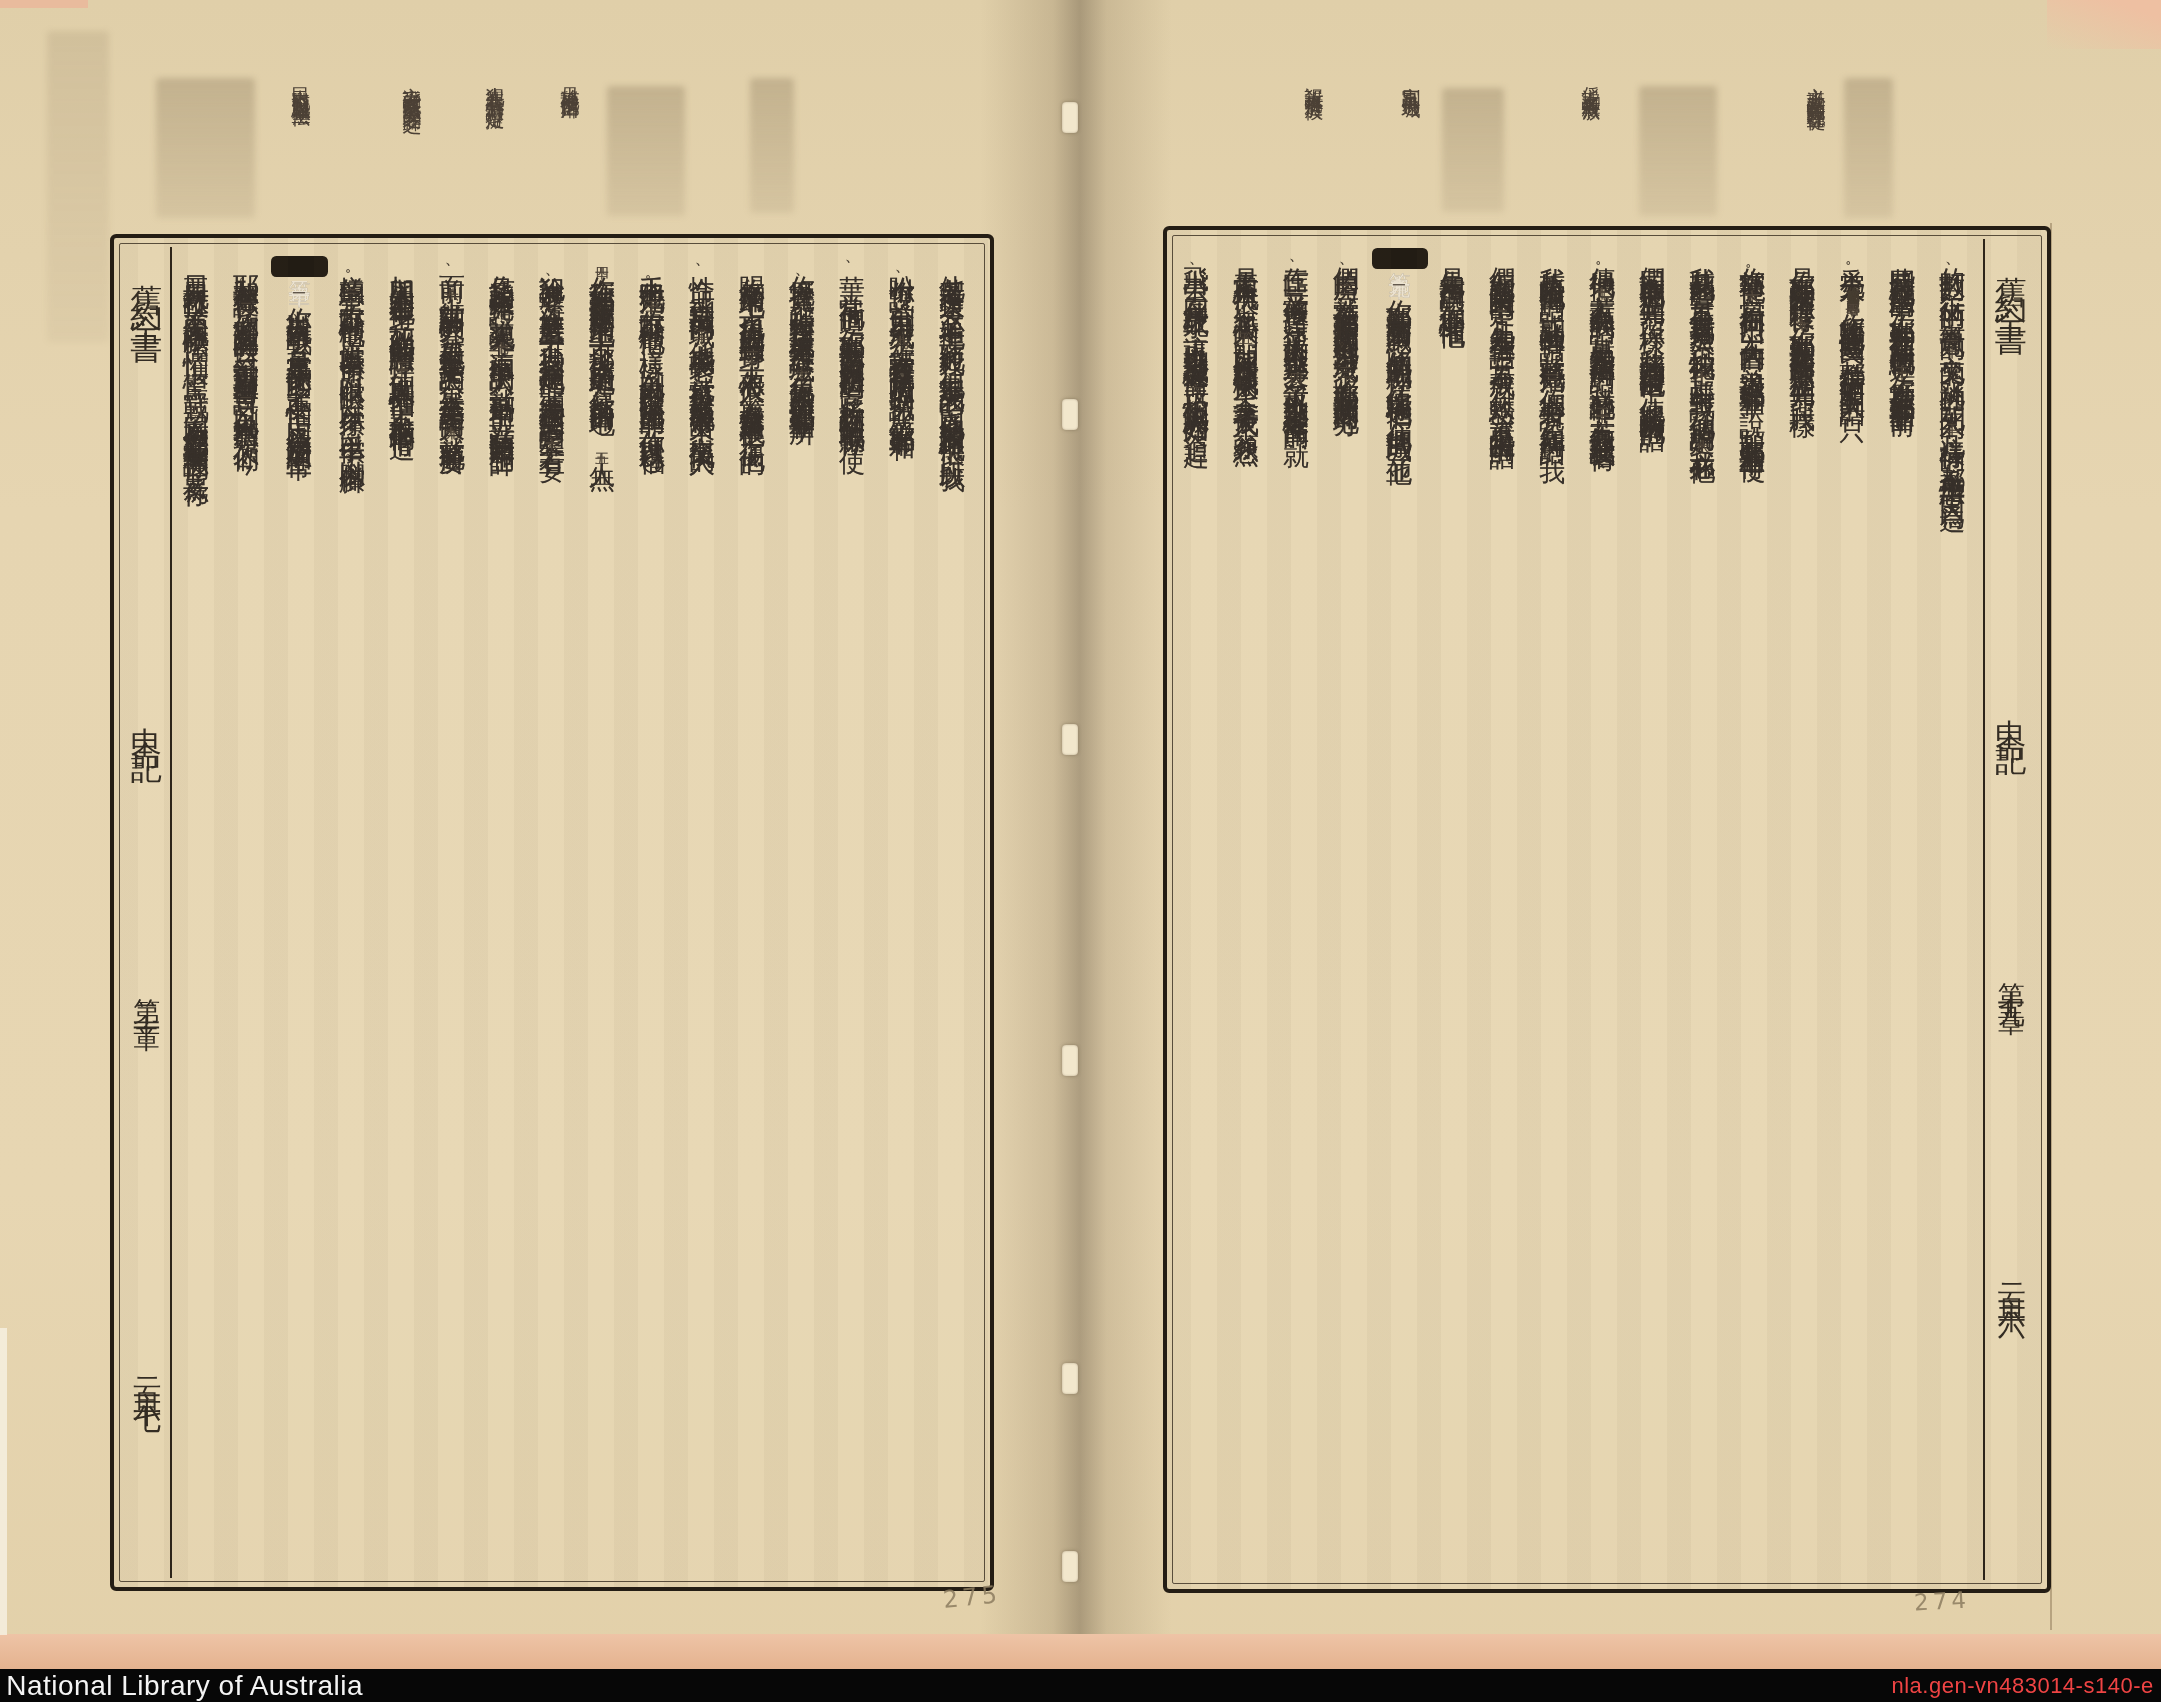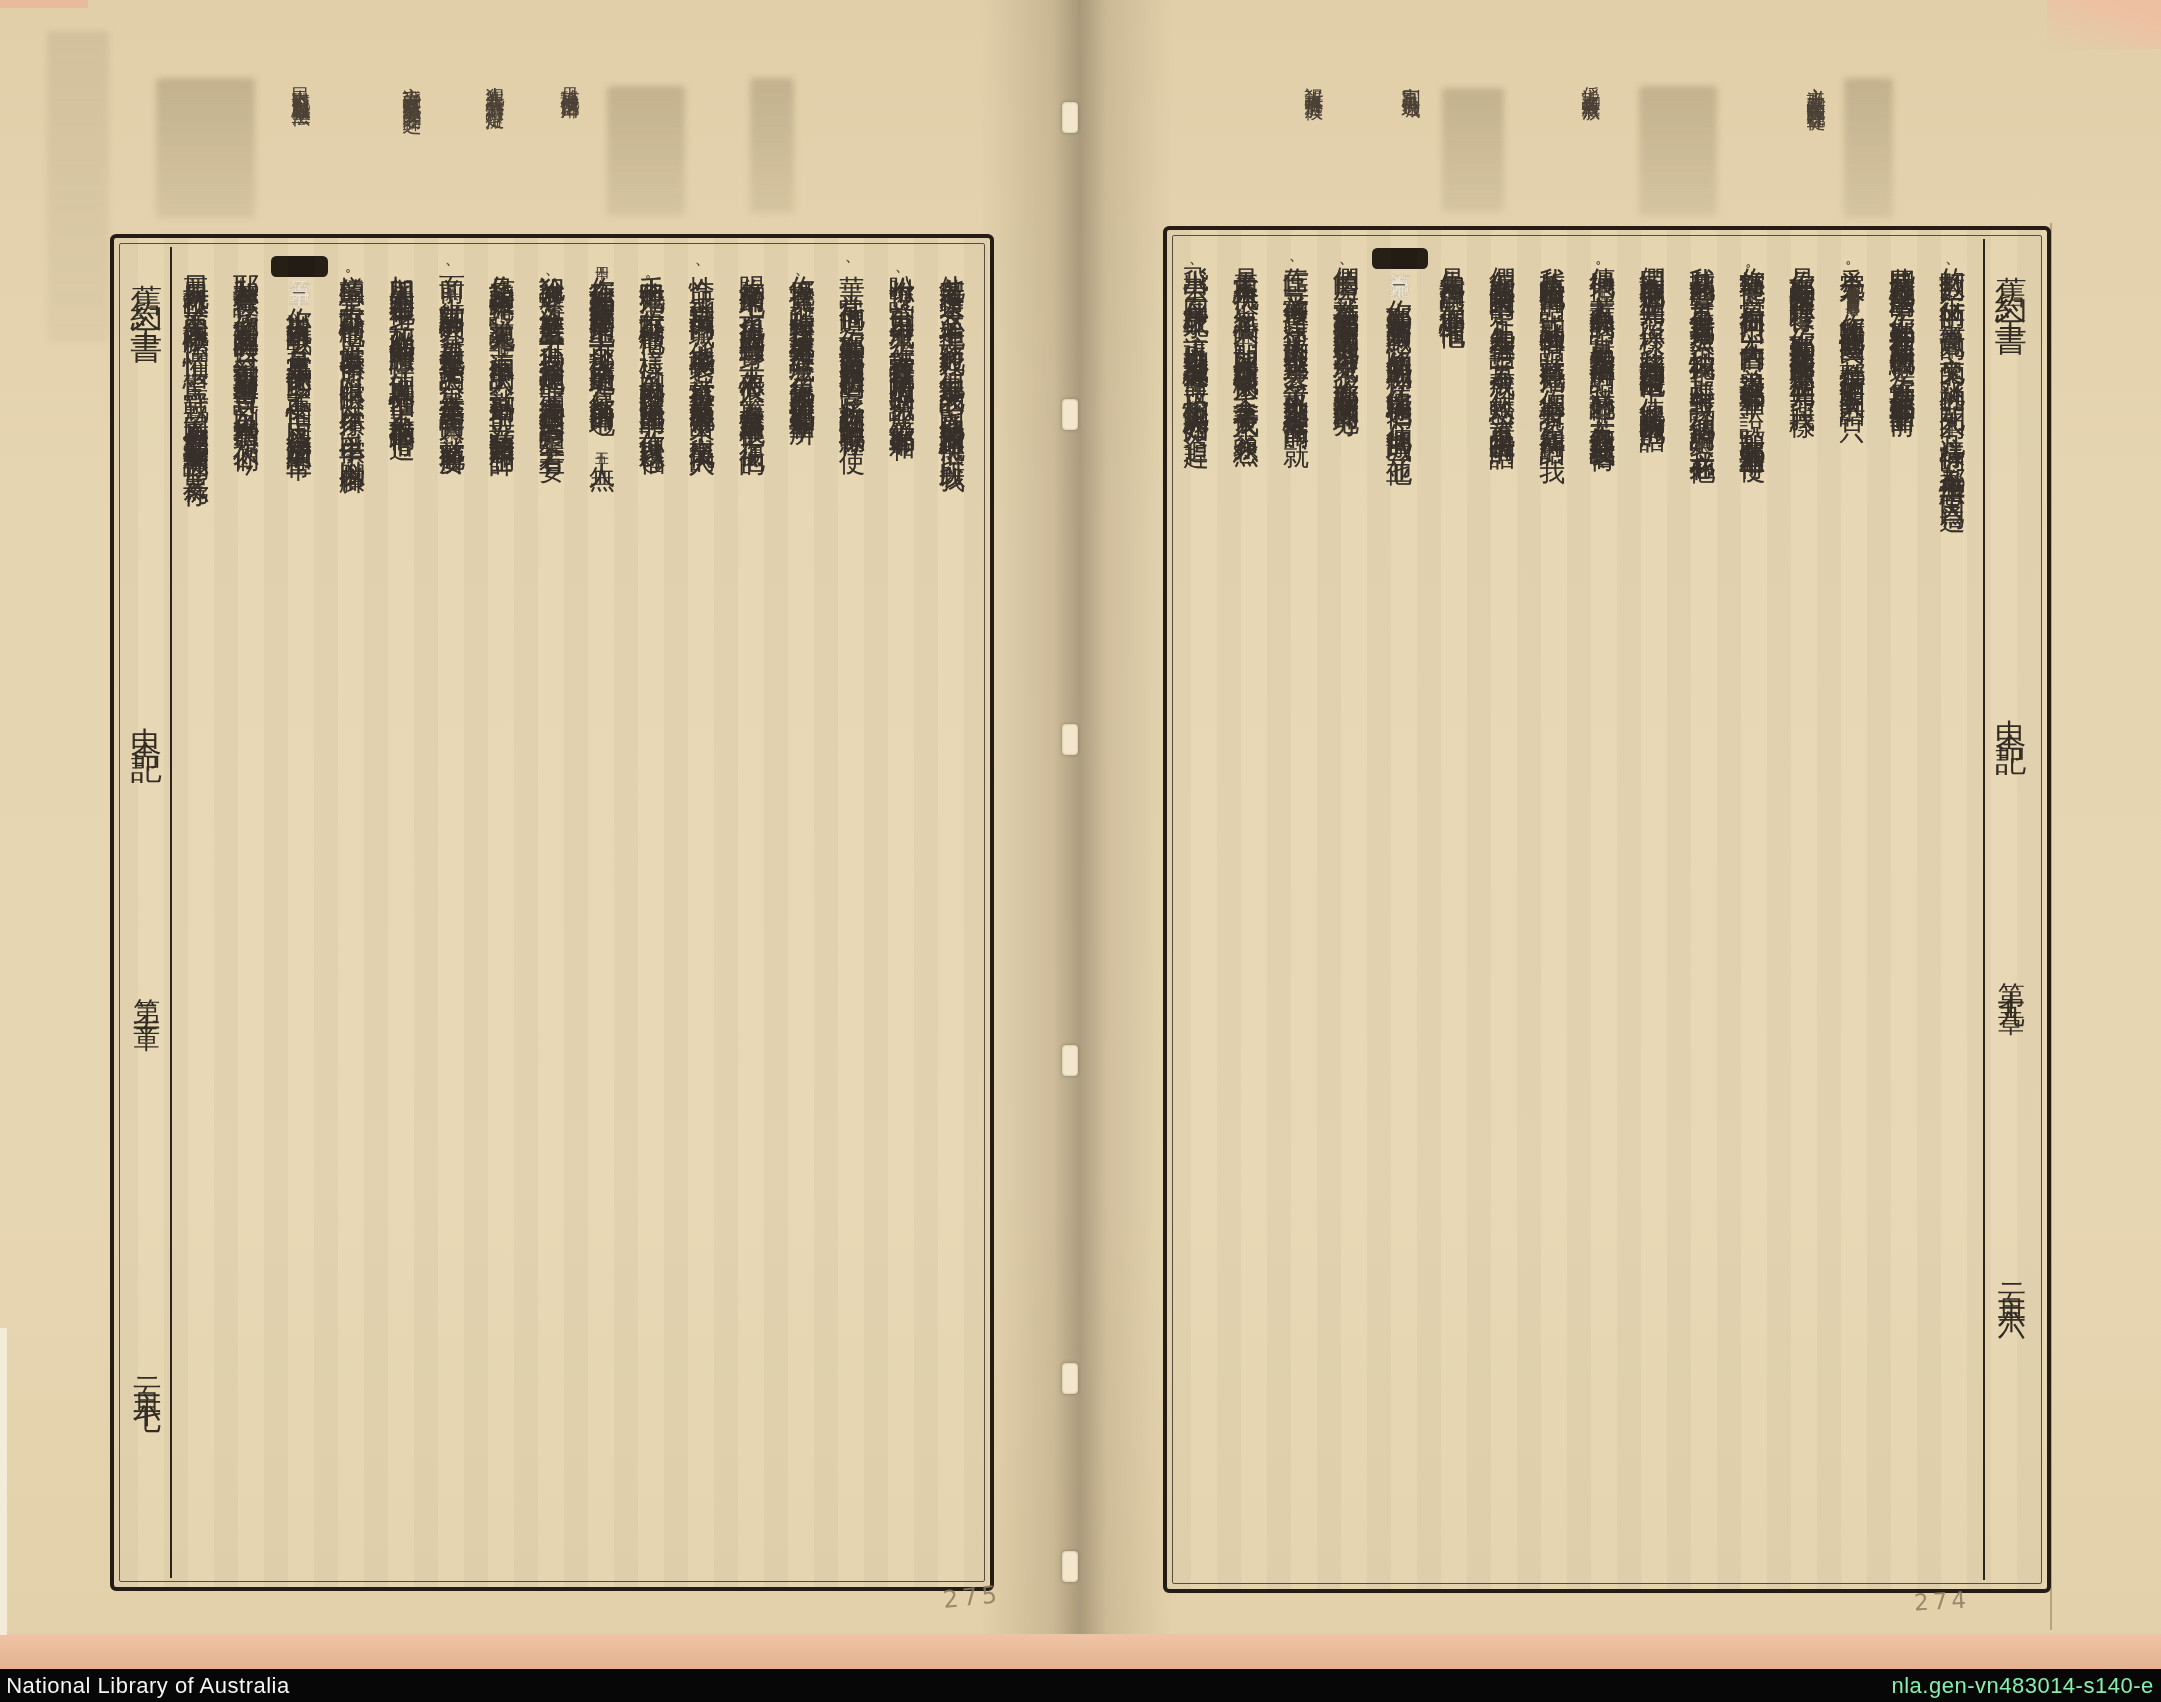--- a/index.html
+++ b/index.html
@@ -52,22 +52,22 @@
   .note{position:absolute;top:72px;height:156px;writing-mode:vertical-rl;text-orientation:upright;
     font-size:19px;line-height:30px;letter-spacing:2.1px;color:#4c4136;}
   .ghost{position:absolute;border-radius:4.1px;filter:blur(3.1px);pointer-events:none;
     background:linear-gradient(180deg,rgba(138,120,90,.34),rgba(138,120,90,.14));}
   
   .pencil{position:absolute;font-family:"DejaVu Sans","Liberation Sans",sans-serif;
     color:#8d7d60;opacity:.85;letter-spacing:4.1px;}
   
   .footer{position:absolute;left:0;right:0;bottom:0;height:34px;background:#070707;
     font-family:"Liberation Sans","DejaVu Sans",sans-serif;color:#f4f4f4;}
-  .footer .fl{position:absolute;left:6.2px;top:50%;transform:translateY(-50%);font-size:22px;letter-spacing:0.5px;}
-  .footer .fr{position:absolute;right:7.3px;top:50%;transform:translateY(-50%);font-size:22px;letter-spacing:0.5px;color:#86efac;}
+  .footer .fl{position:absolute;left:6.2px;top:50%;transform:translateY(-50%);font-size:28px;letter-spacing:0.5px;}
+  .footer .fr{position:absolute;right:7.3px;top:50%;transform:translateY(-50%);font-size:22px;letter-spacing:0.5px;color:#ef4444;}
 </style>
 </head>
 <body>
 
 <div id="stage">
 
   <div class="salmon-corner-tr"></div>
   <div class="salmon-corner-tl"></div>
   <div class="salmon-band"></div>
   <div class="white-sliver"></div>

